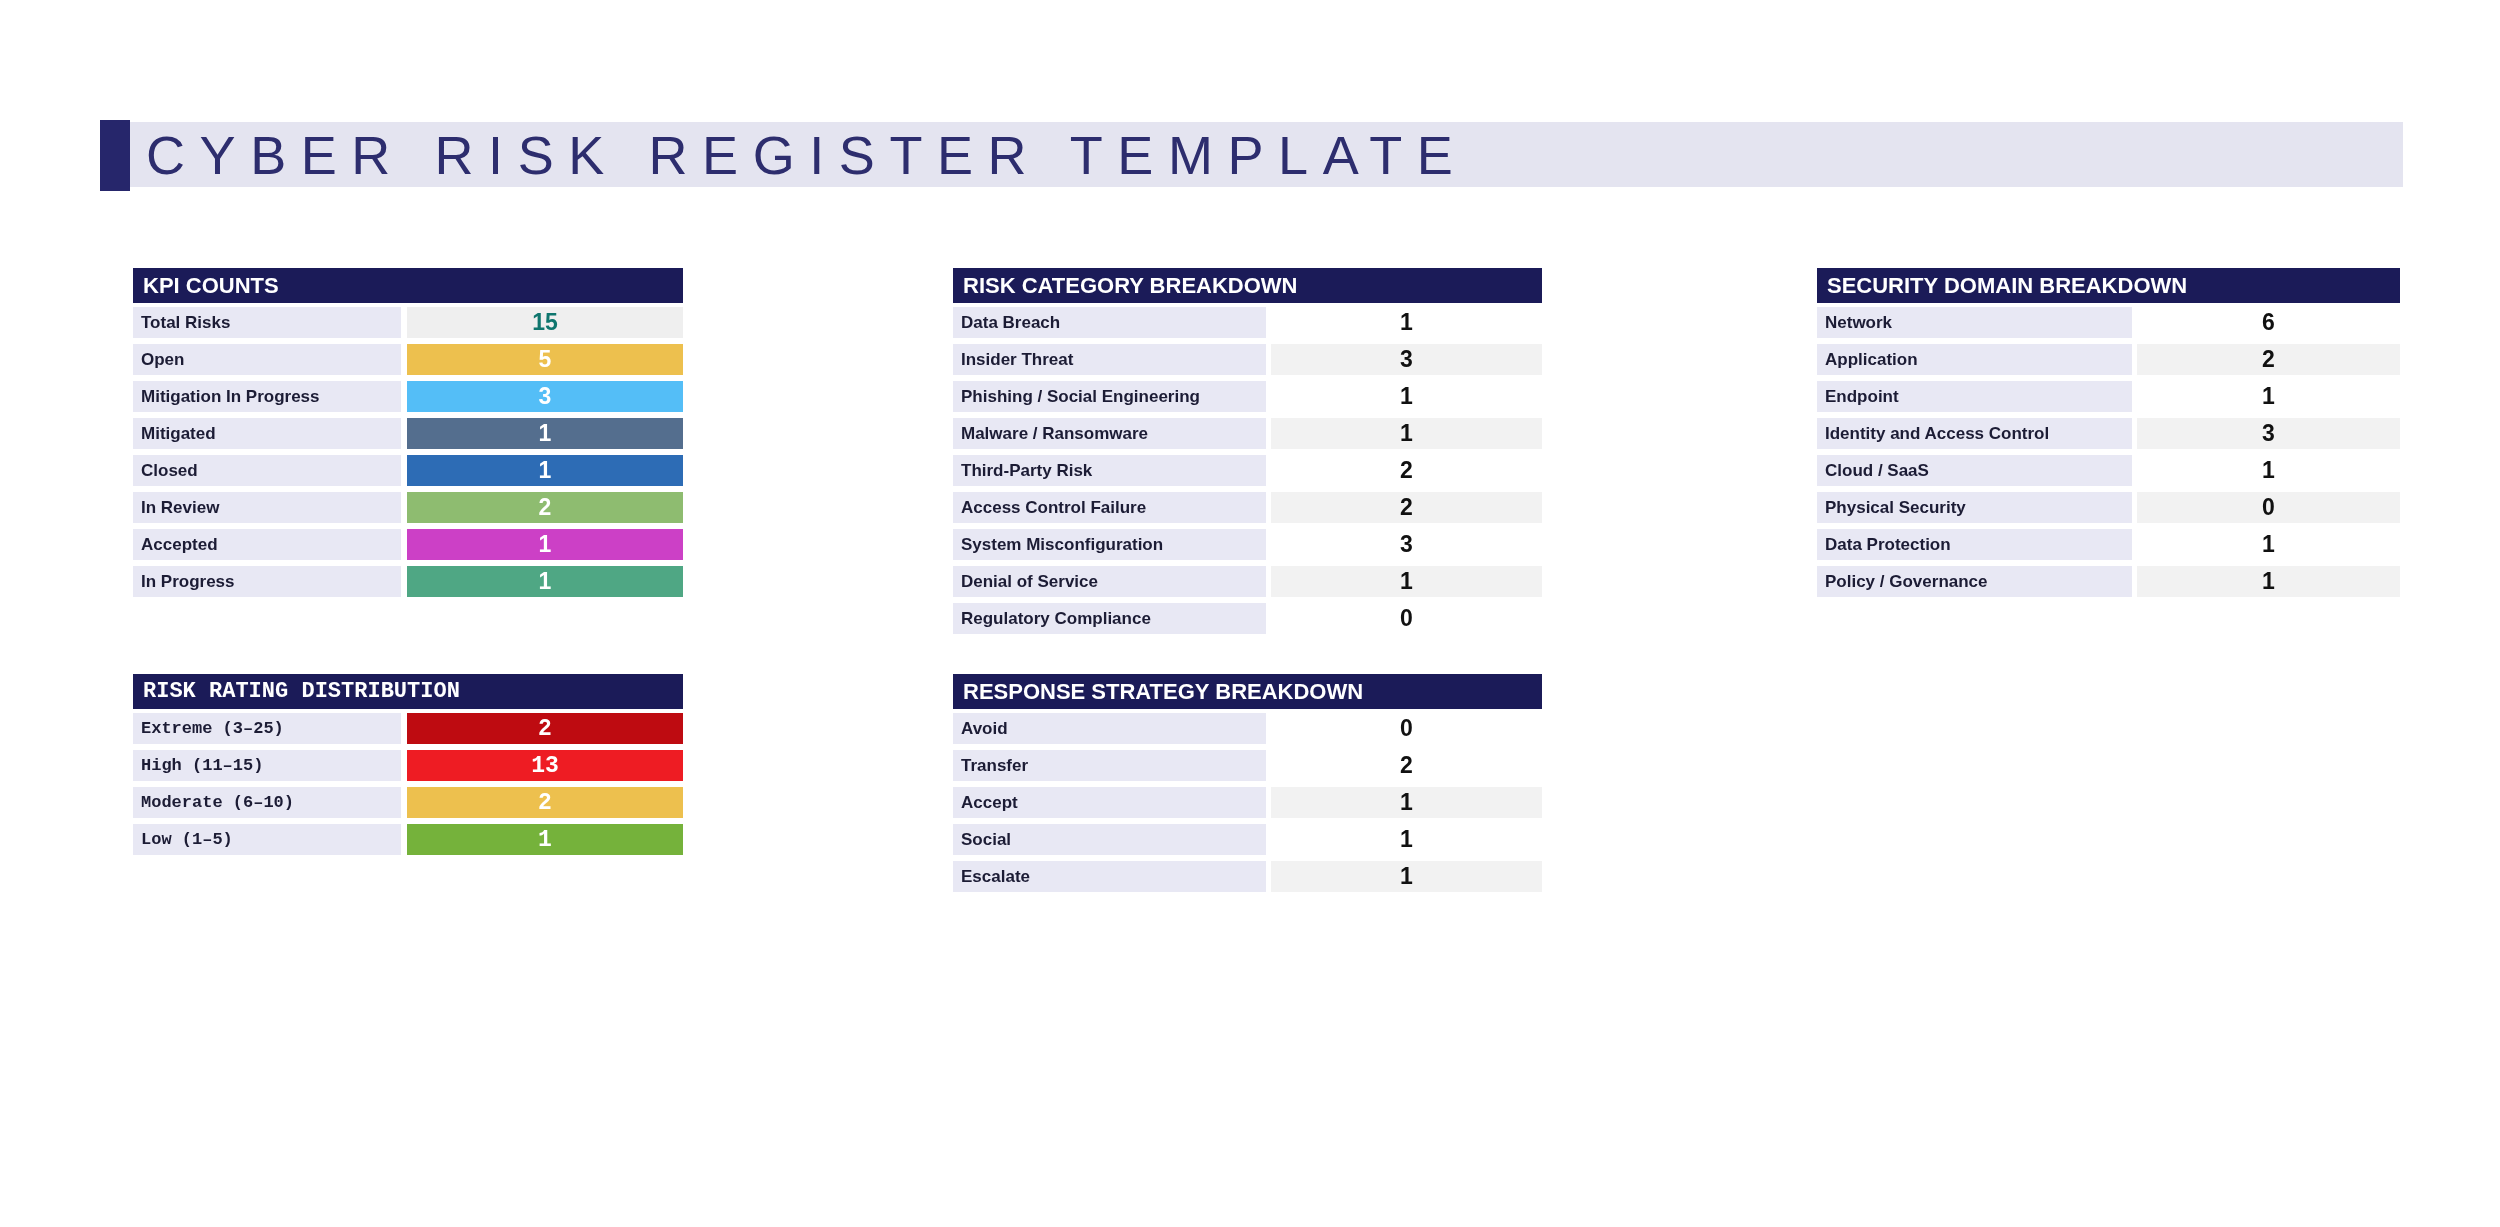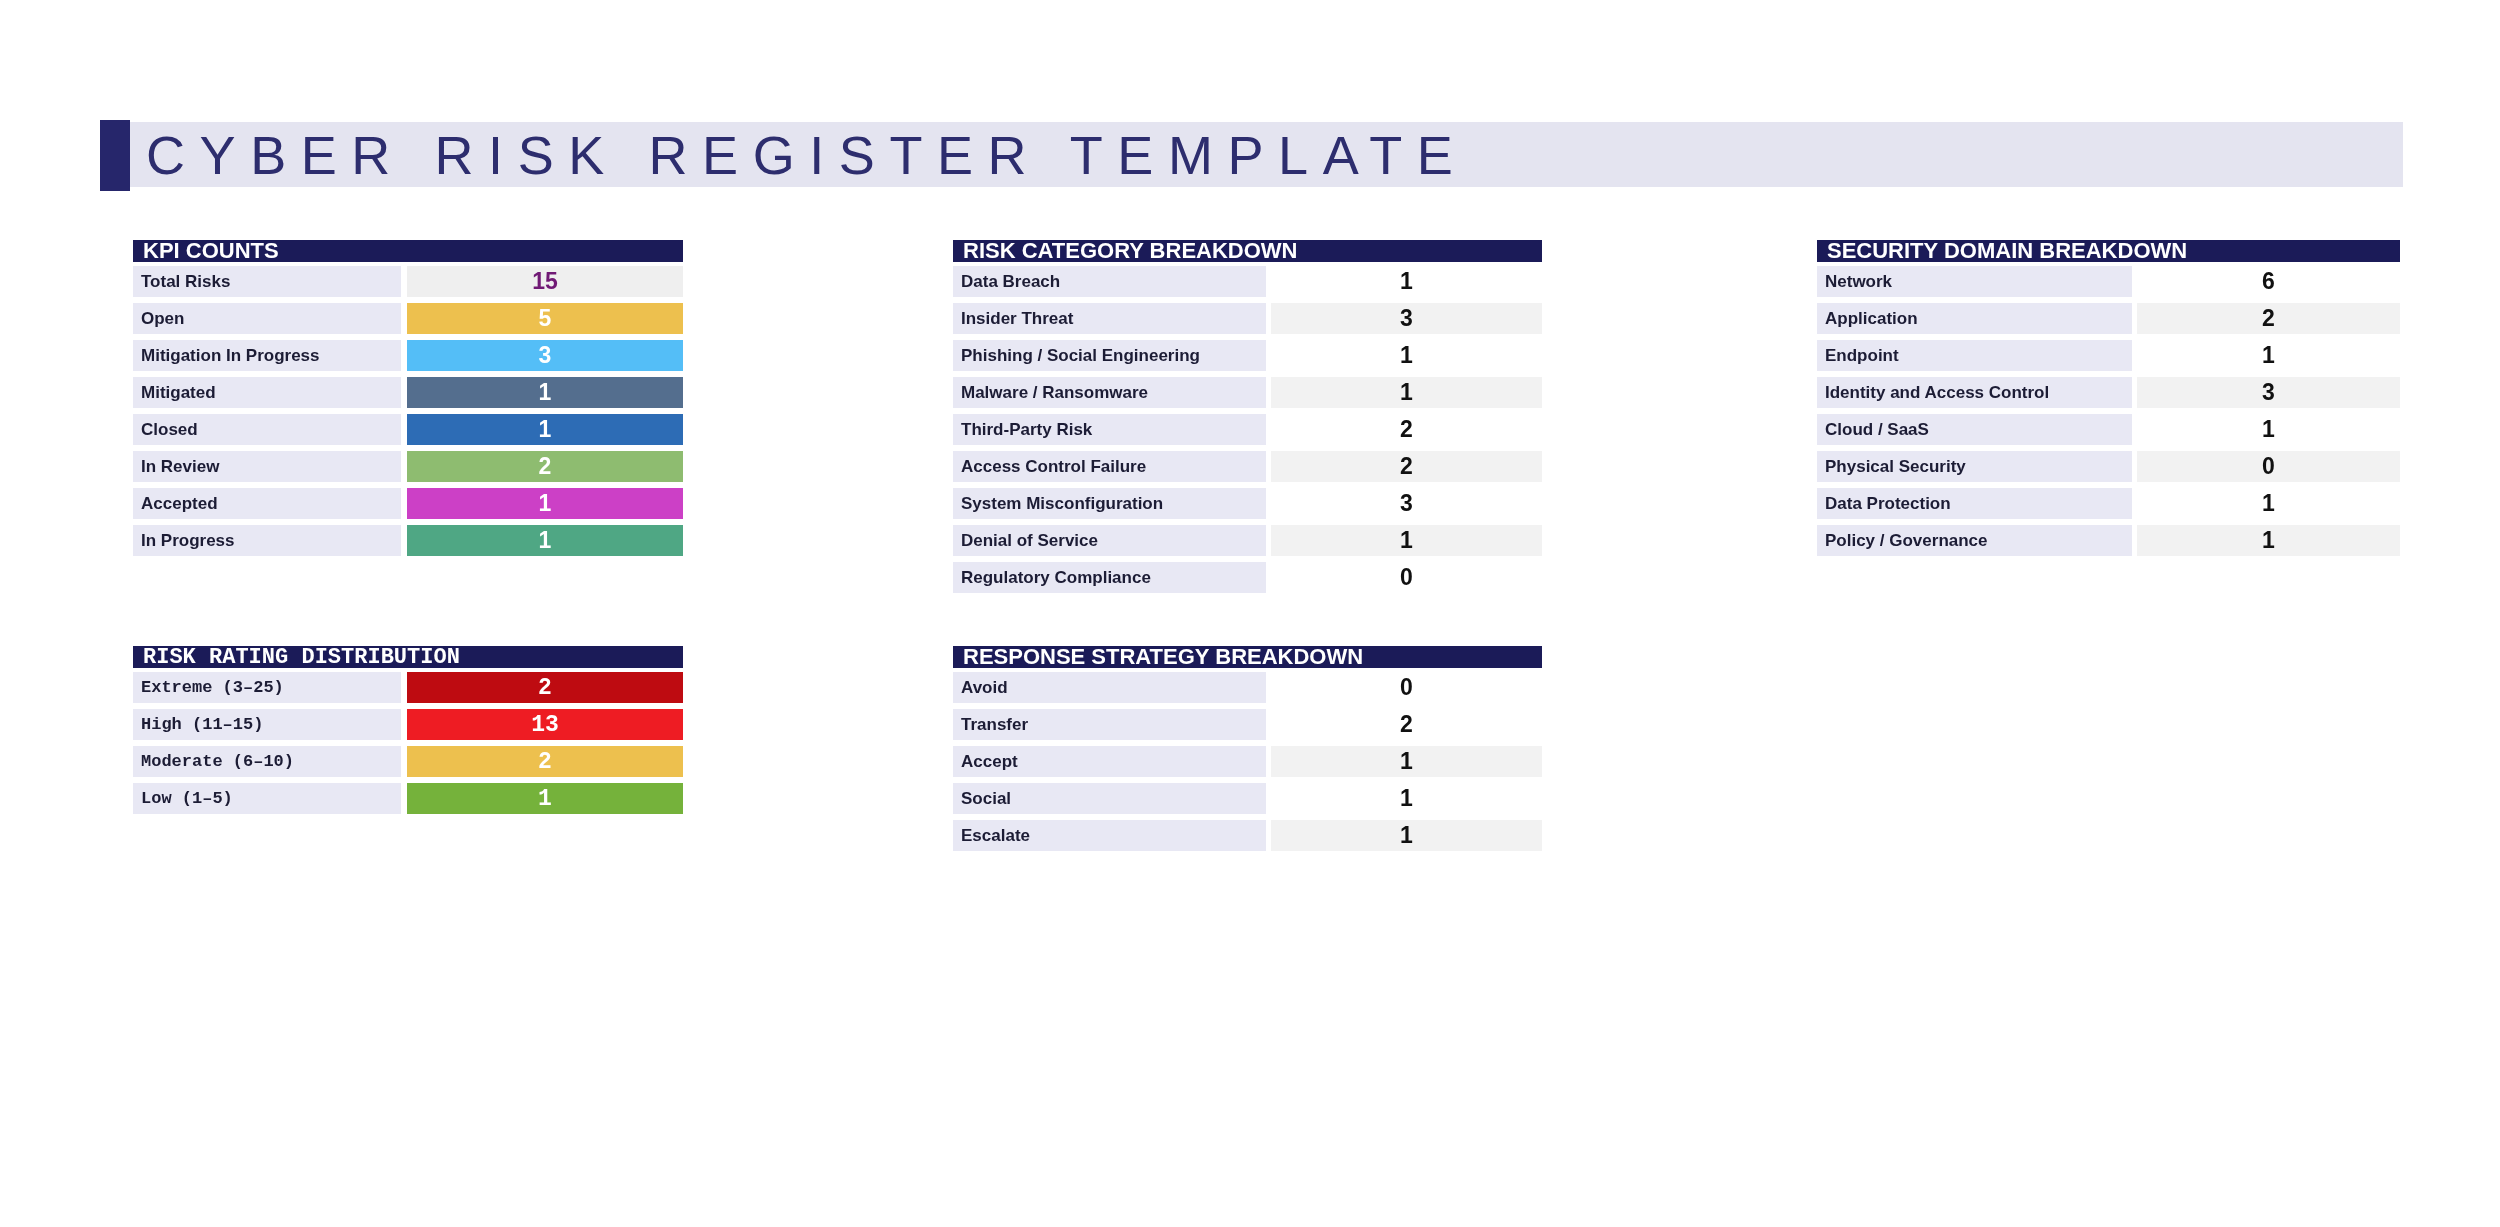--- a/index.html
+++ b/index.html
@@ -33,30 +33,31 @@
     font-size: 54px;
     font-weight: 400;
     letter-spacing: 0.27em;
     color: var(--title-text, #2D2D6E);
     white-space: nowrap;
   }
 
   
   .tbl { position: absolute; }
   .tbl-header {
-    height: 22px;
+    height: 35px;
     margin-bottom: 4px;
     background: var(--navy, #1B1B58);
     color: #ffffff;
     font-size: 22px;
     font-weight: 700;
     display: flex;
     align-items: center;
     padding-left: 10px;
     box-sizing: border-box;
+    margin-top: 28px;
   }
   .row {
     display: flex;
     height: 31px;
     margin-bottom: 6px;
   }
   .cell { box-sizing: border-box; display: flex; align-items: center; }
   .cell-label {
     width: var(--labelw, 268px);
     margin-right: var(--gap, 6px);
@@ -91,21 +92,21 @@
   <div class="title-accent"></div>
   <div class="title-bar">
     <h1>CYBER RISK REGISTER TEMPLATE</h1>
   </div>
 
   <section class="tbl" id="t-kpi">
     <div class="tbl-header">KPI COUNTS</div>
     <div class="tbl-rows">
         <div class="row">
           <div class="cell cell-label">Total Risks</div>
-          <div class="cell cell-value" style="background: rgb(239, 239, 239); color: #701a75;">15</div>
+          <div class="cell cell-value" style="background: rgb(239, 239, 239); color: #0f766e;">15</div>
         </div>
         <div class="row">
           <div class="cell cell-label">Open</div>
           <div class="cell cell-value" style="background: rgb(237, 192, 78); color: rgb(255, 255, 255);">5</div>
         </div>
         <div class="row">
           <div class="cell cell-label">Mitigation In Progress</div>
           <div class="cell cell-value" style="background: rgb(84, 190, 247); color: rgb(255, 255, 255);">3</div>
         </div>
         <div class="row">

